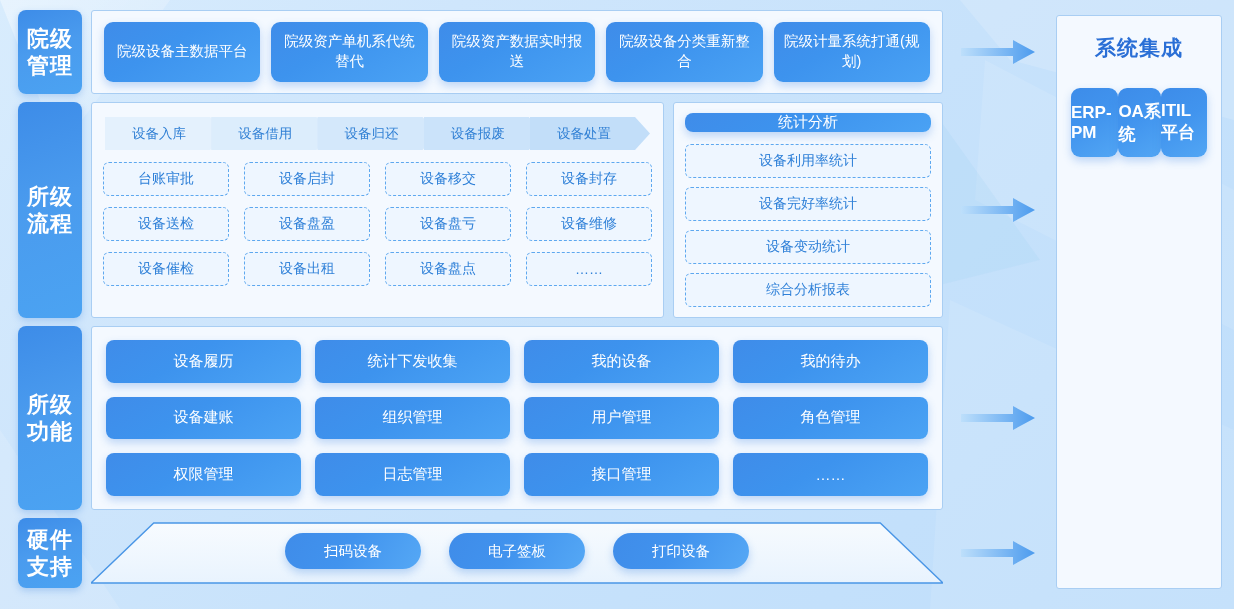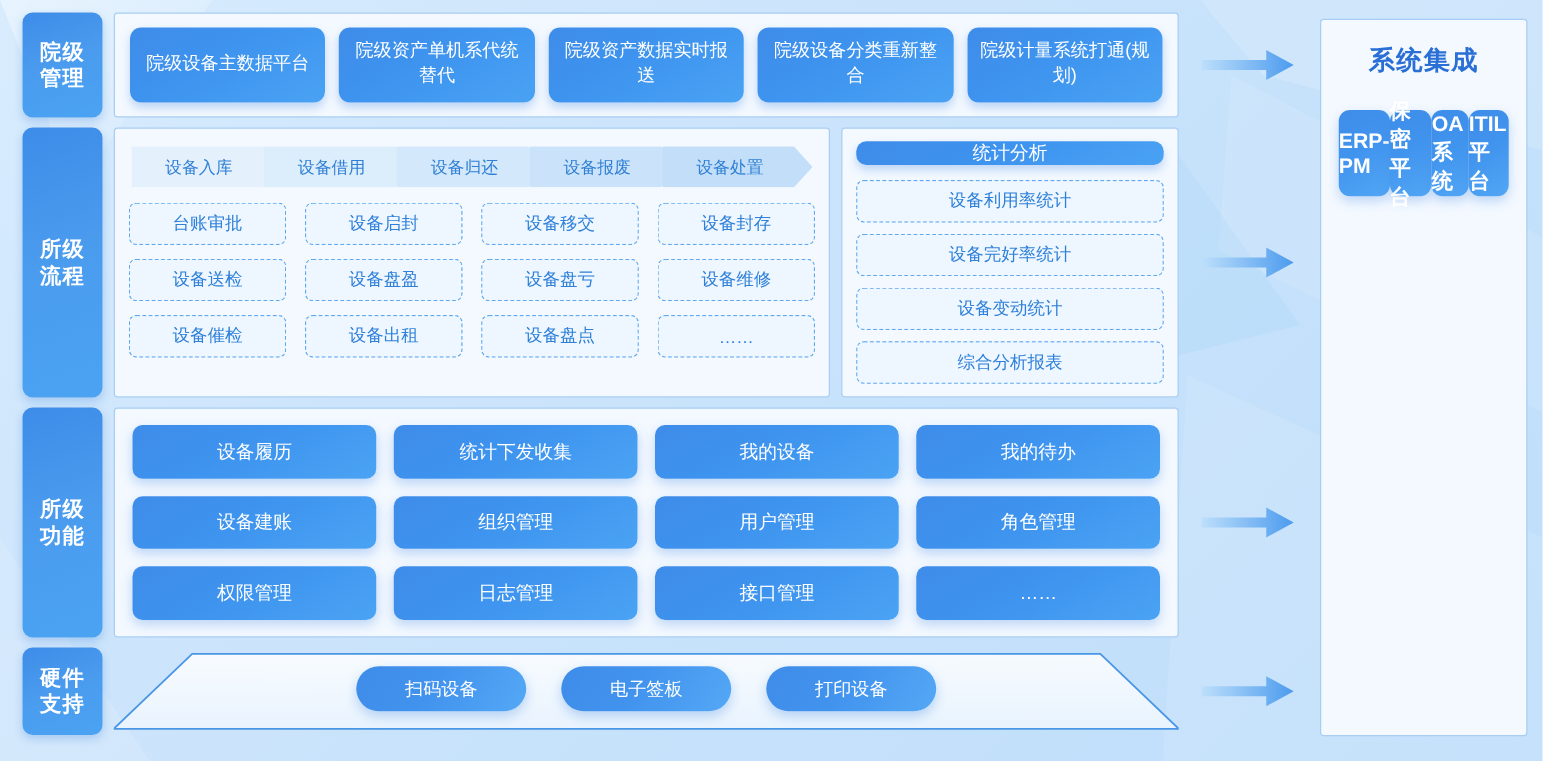--- a/index.html
+++ b/index.html
@@ -41,21 +41,21 @@
 
   
   .row { display: flex; align-items: stretch; gap: 9px; }
 
   .row-tag {
     width: 64px;
     flex: 0 0 64px;
     border-radius: 8px;
     background: linear-gradient(160deg, #3d8ce8 0%, #4a9bee 45%, #4ba3f2 100%);
     color: #ffffff;
-    font-size: 17px;
+    font-size: 22px;
     font-weight: bold;
     line-height: 1.25;
     letter-spacing: 1px;
     display: flex;
     align-items: center;
     justify-content: center;
     text-align: center;
     box-shadow: 0 3px 7px rgba(59,130,220,0.28);
   }
   .row-tag span { display: block; }
@@ -442,19 +442,18 @@
         </svg>
       </div>
     </div>
 
   </div>
 
   <div class="right-col">
     <div class="sys-title">系统集成</div>
     <div class="sys-list">
       <div class="sysbtn">ERP-PM</div>
-      <div class="sysbtn">保密平台</div>
       <div class="sysbtn">OA系统</div>
       <div class="sysbtn">ITIL平台</div>
     </div>
   </div>
 
 </div>
 
 </body></html>

